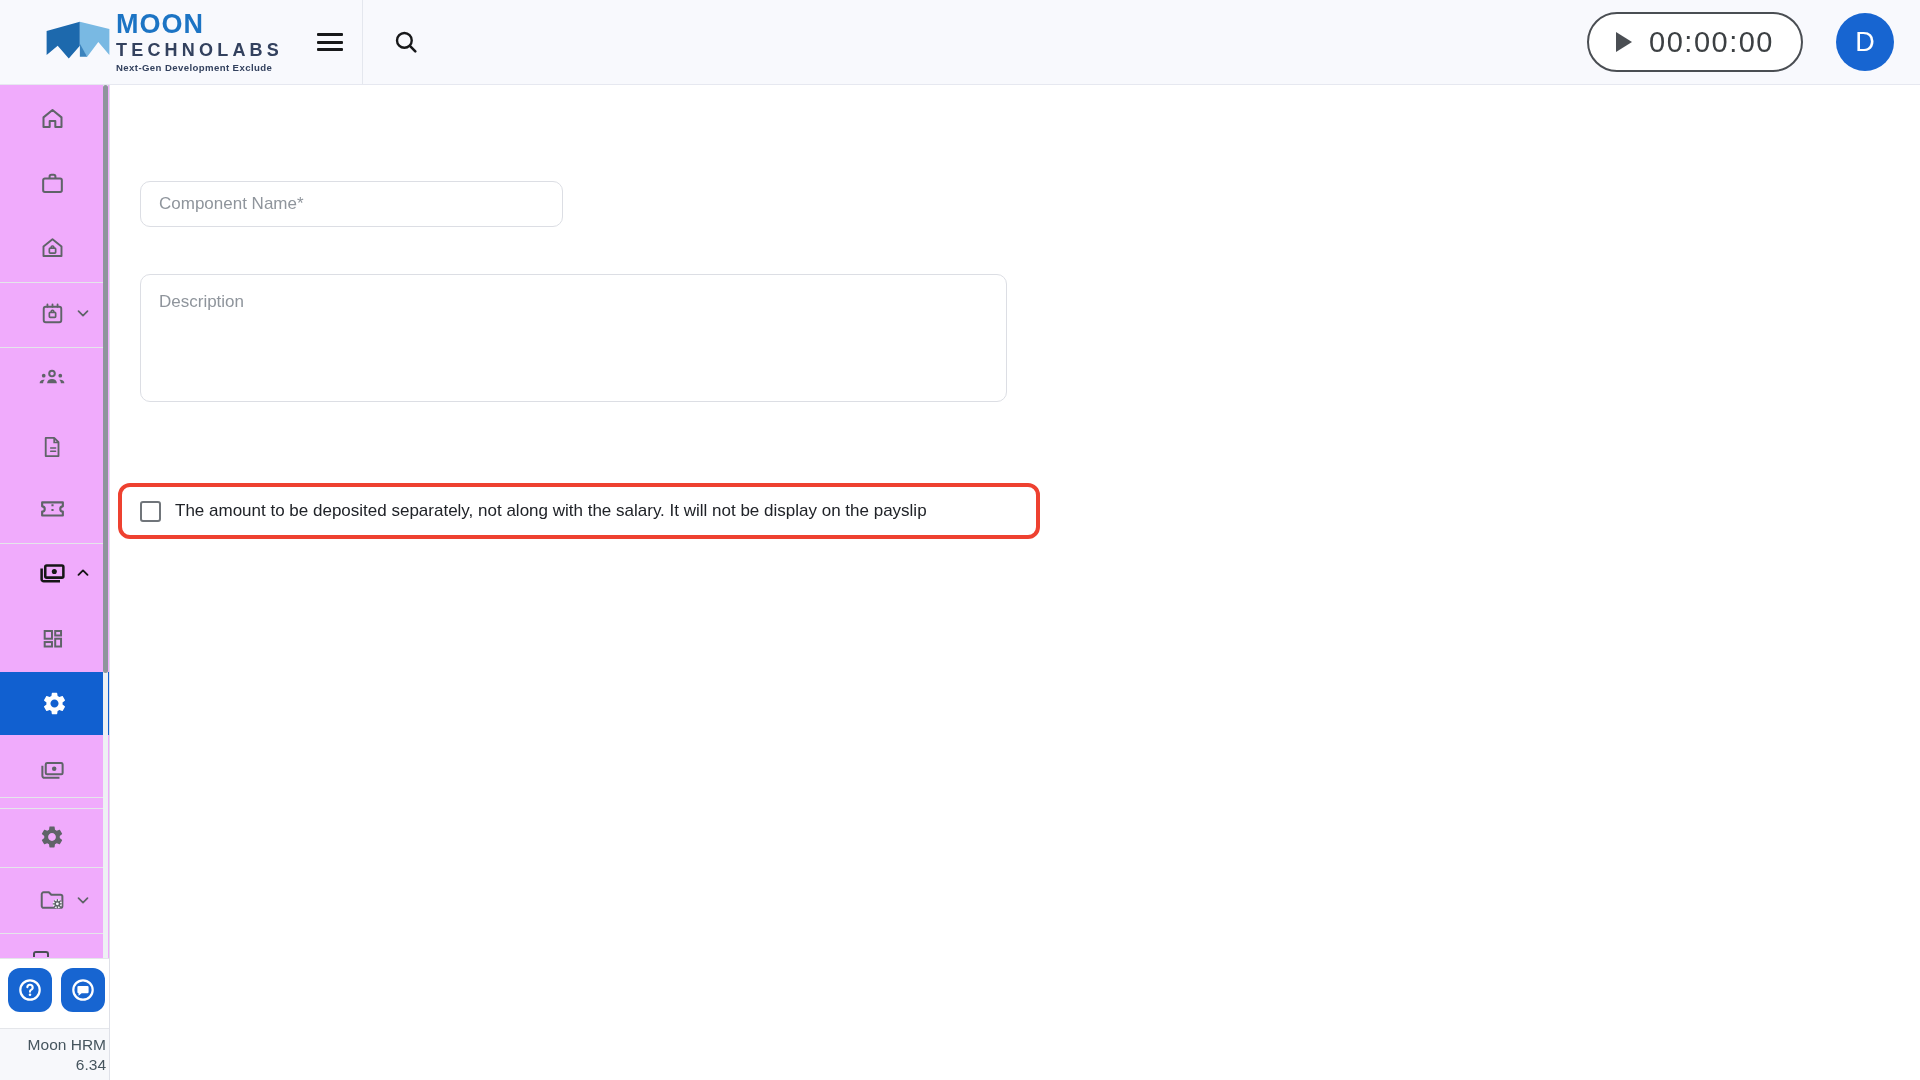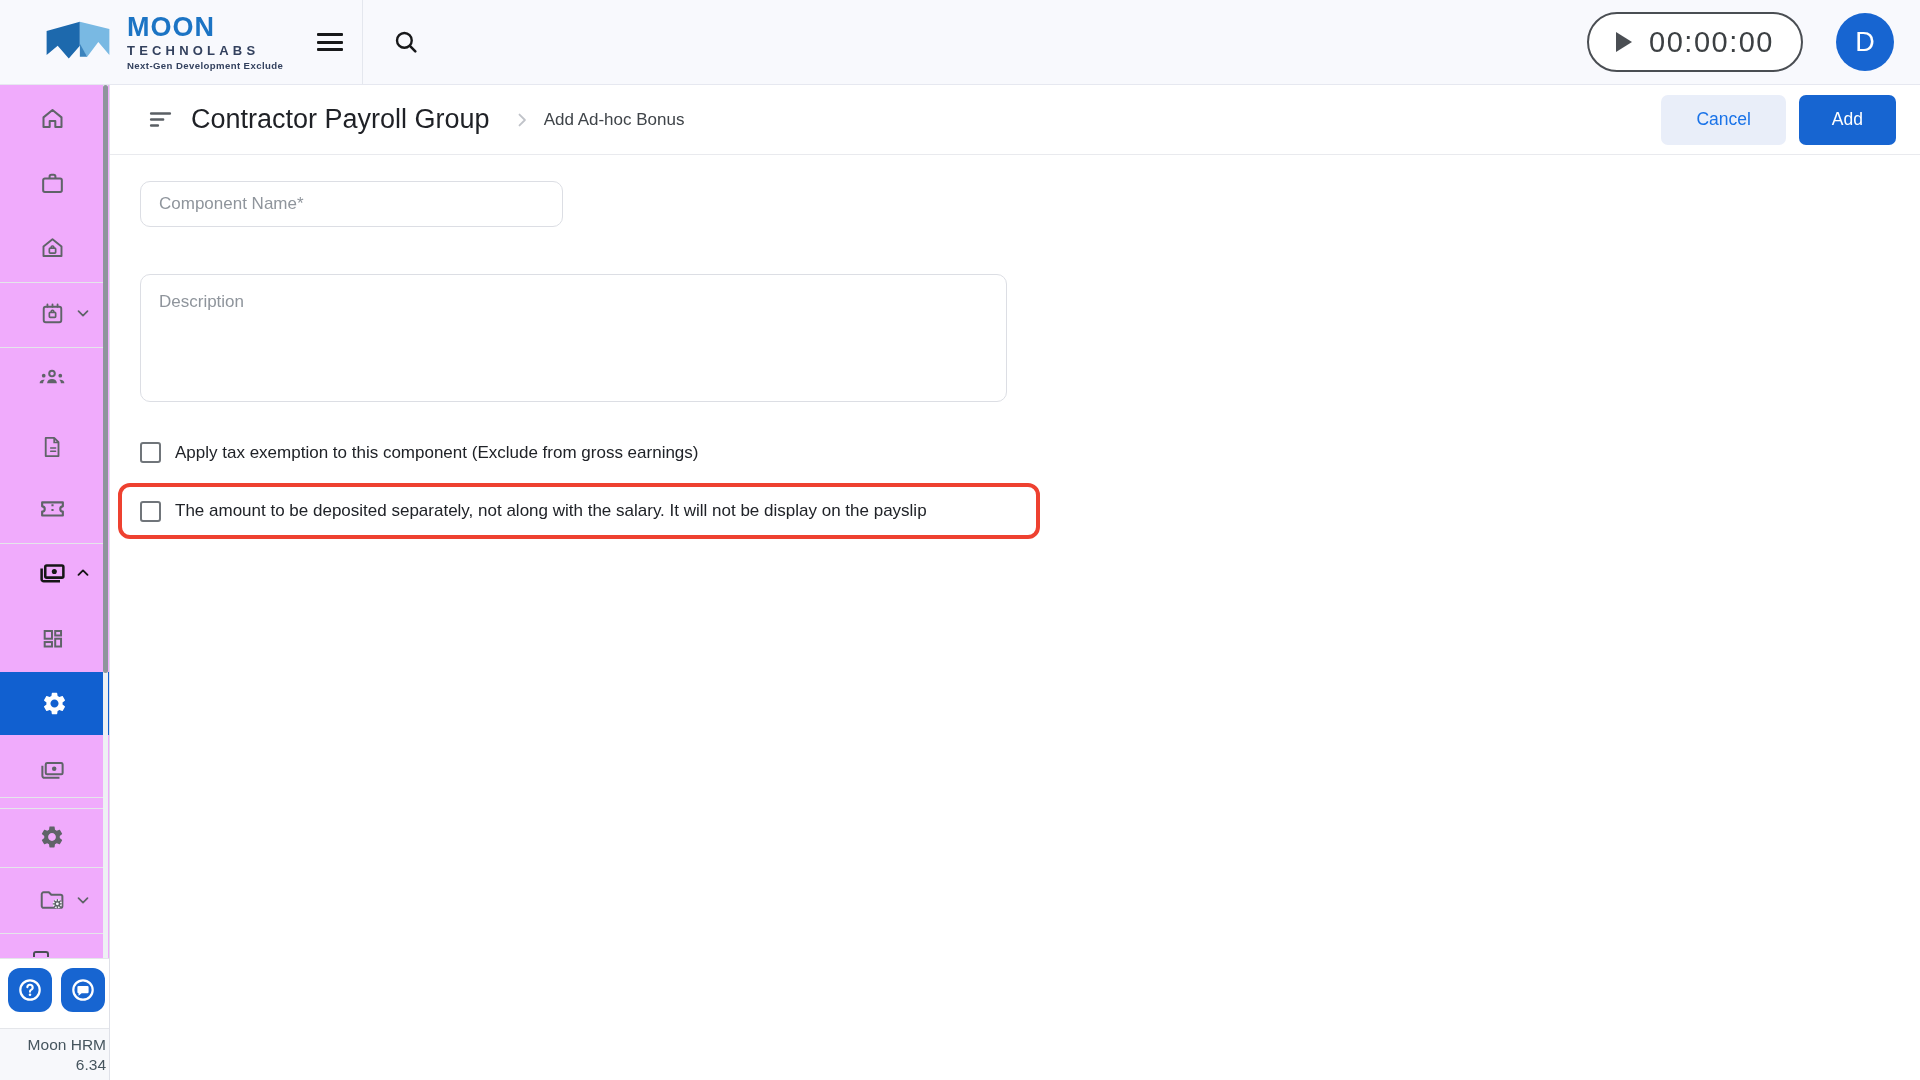--- a/index.html
+++ b/index.html
@@ -4,24 +4,24 @@
 <style>
   * { margin:0; padding:0; box-sizing:border-box; }
   html,body { width:1920px; height:1080px; overflow:hidden; background:#fff;
               font-family:"Liberation Sans", sans-serif; }
   .screen { position:relative; width:1920px; height:1080px; }
 
   
   .topbar { position:absolute; left:0; top:0; width:1920px; height:85px;
             background:#f8f9fd; border-bottom:1px solid #e6e8f0;
             display:flex; align-items:center; padding:0 26px 0 42px; z-index:5; }
-  .logo { display:flex; align-items:center; gap:13px; }
+  .logo { display:flex; align-items:center; gap:2px; }
   .logo-text { display:flex; flex-direction:column; line-height:1; }
   .logo-brand { font-size:27px; font-weight:bold; color:#1c74c4; letter-spacing:1px; }
-  .logo-sub { font-size:13px; font-weight:bold; color:#33415e; letter-spacing:4.2px; margin-top:3px; }
+  .logo-sub { font-size:18px; font-weight:bold; color:#33415e; letter-spacing:4.2px; margin-top:3px; }
   .logo-tagline { font-size:9.6px; font-weight:bold; color:#33415e; letter-spacing:0.4px; margin-top:4px; }
   .hamburger { margin-left:34px; width:28px; height:22px; display:flex; flex-direction:column;
                justify-content:space-between; cursor:pointer; background:none; border:none; padding:2px 0; }
   .hamburger span { display:block; height:3px; width:26px; background:#17181a; border-radius:1px; }
   .tb-divider { width:1px; align-self:stretch; background:#e4e7ee; margin-left:17px; }
   .search-btn { margin-left:30px; background:none; border:none; cursor:pointer; display:flex; }
   .tb-spacer { flex:1; }
   .timer-pill { display:flex; align-items:center; gap:17px; height:60px; padding:6px 27px;
                 background:#fff; border:2px solid #4a4e53; border-radius:32px; cursor:pointer; }
   .play-tri { width:0; height:0; border-left:16px solid #4a4e53;
@@ -282,44 +282,25 @@
       </div>
       <div class="footer-version">
         <div class="app-name">Moon HRM</div>
         <div class="app-version">6.34</div>
       </div>
     </div>
   </aside>
 
   <main class="content">
 
-    <div class="page-header">
-      <svg width="25" height="25" viewBox="0 0 24 24" fill="none">
-        <path d="M3 6.2 H21 M3 12 H14.5 M3 17.8 H9.5" stroke="#5a5f64" stroke-width="2.4" stroke-linecap="round"></path>
-      </svg>
-      <span class="page-title">Contractor Payroll Group</span>
-      <span class="crumb-sep">
-        <svg width="20" height="20" viewBox="0 0 24 24" fill="none">
-          <polyline points="9,5.5 15.5,12 9,18.5" stroke="#c0c3c9" stroke-width="2.2" stroke-linecap="round" stroke-linejoin="round"></polyline>
-        </svg>
-      </span>
-      <span class="crumb-current">Add Ad-hoc Bonus</span>
-      <div class="tb-spacer"></div>
-      <button class="btn-cancel">Cancel</button>
-      <button class="btn-add">Add</button>
-    </div>
 
     <input class="fld fld-name" type="text" placeholder="Component Name*" style="">
 
     <textarea class="fld fld-desc" placeholder="Description" style=""></textarea>
 
-    <div class="cb-row cb-row1">
-      <div class="checkbox"></div>
-      <span class="cb-label">Apply tax exemption to this component (Exclude from gross earnings)</span>
-    </div>
 
     <div class="highlight-box">
       <div class="cb-inner">
         <div class="checkbox"></div>
         <span class="cb-label">The amount to be deposited separately, not along with the salary. It will not be display on the payslip</span>
       </div>
     </div>
 
   </main>
 </div>

